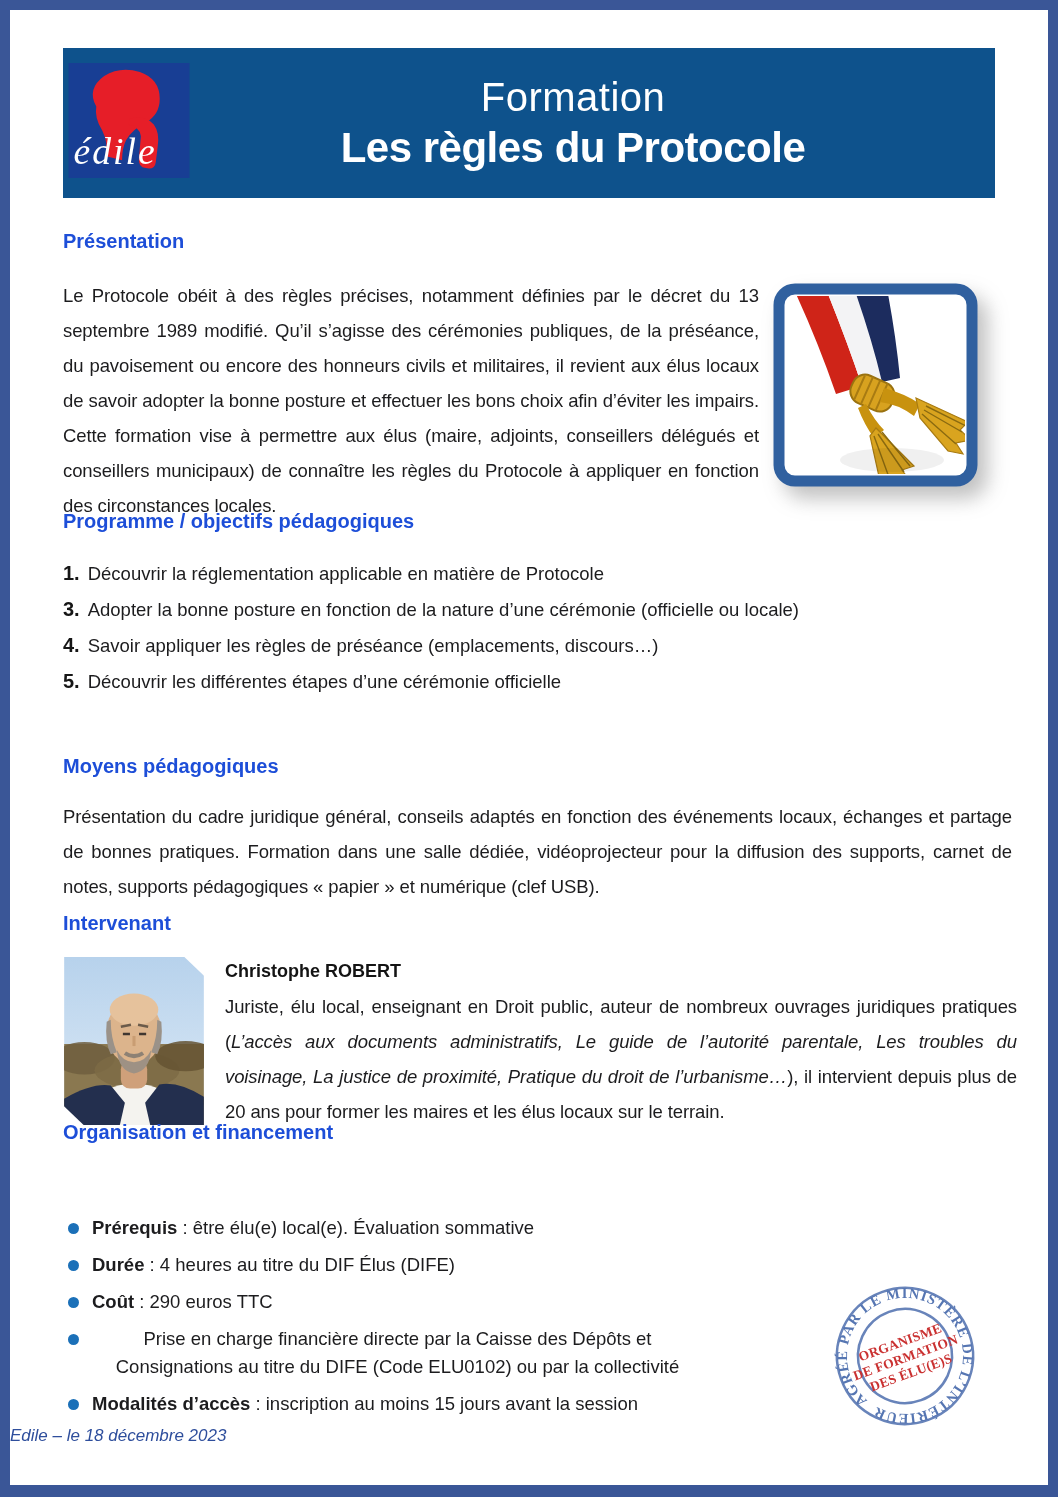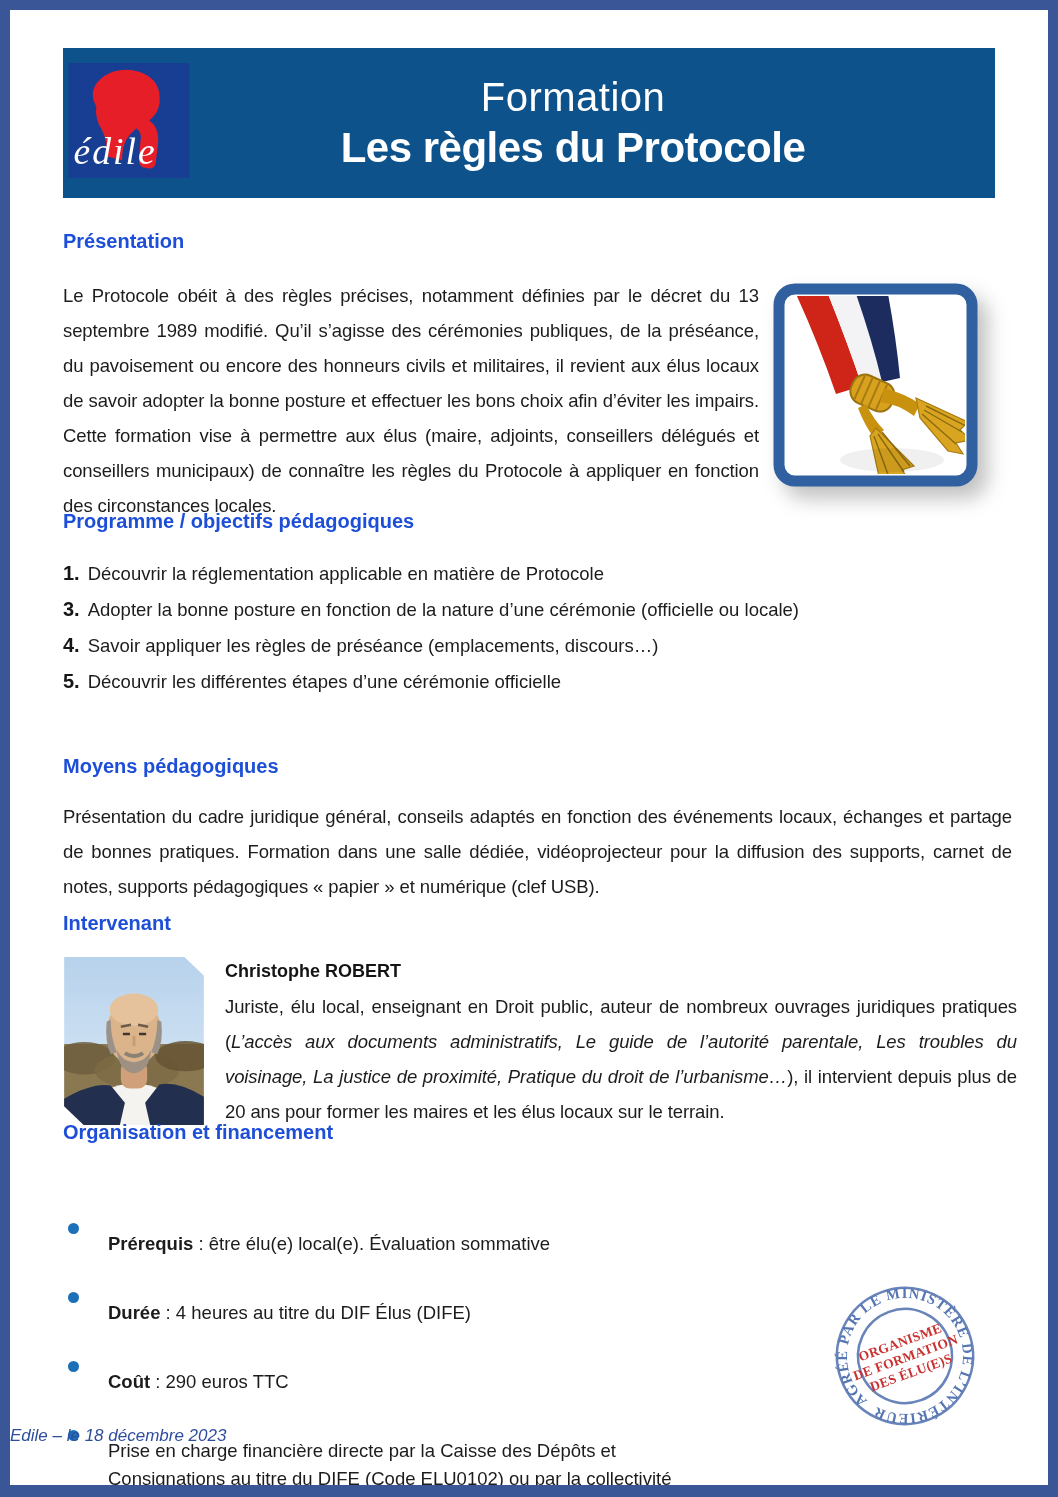--- a/index.html
+++ b/index.html
@@ -34,21 +34,21 @@
             clip-path:polygon(0 0, 79% 0, 100% 17%, 100% 100%, 21% 100%, 0 83%);
             filter:drop-shadow(5px 6px 6px rgba(60,60,60,.5));}
   .portrait svg{width:100%; height:100%; display:block;}
   .name{position:absolute; left:215px; top:951px; font-size:18px; font-weight:700; color:#141414;}
   .bio{left:215px; top:979px; width:792px;}
   .it{font-style:italic;}
   
   .org{position:absolute; left:53px; top:1204px; width:640px;}
   .org-item{display:flex; margin-bottom:9px;}
   .dot{flex:none; width:11px; height:11px; border-radius:50%; background:#1b70b8; margin:9px 13px 0 5px;}
-  .org-text{margin:16px; font-size:18.5px; line-height:28px; text-align:left;}
+  .org-text{margin:0; font-size:18.5px; line-height:28px; text-align:center;}
   .org-text b{font-weight:700;}
   
   .stamp{position:absolute; left:805px; top:1256px; width:180px; height:180px;
          transform:rotate(-20deg); opacity:.93;}
   .ring{font-family:"Liberation Serif", serif; font-weight:700; font-size:14.5px;
         fill:#4a6cad; letter-spacing:1px;}
   .cred{font-family:"Liberation Serif", serif; font-weight:700; font-size:13.5px;
         fill:#c62222; text-anchor:middle; letter-spacing:.3px;}
   
   .footer{position:absolute; left:0; right:0; top:1416px; 
@@ -161,20 +161,21 @@
     <div class="org-item">
         <span class="dot"></span>
         <p class="org-text"><b>Coût</b><span> : 290 euros TTC</span></p>
       </div>
     <div class="org-item">
         <span class="dot"></span>
         <p class="org-text"><b></b><span>Prise en charge financière directe par la Caisse des Dépôts et Consignations au titre du DIFE (Code ELU0102) ou par la collectivité</span></p>
       </div>
     <div class="org-item">
         <span class="dot"></span>
+        <p class="org-text"><b>Modalités d’accès</b><span> : inscription au moins 15 jours avant la session</span></p>
       </div>
   </div>
 
   <div class="stamp">
     <svg viewBox="0 0 180 180" width="180" height="180" aria-hidden="true">
       <circle cx="90" cy="90" r="68" fill="none" stroke="#4a6cad" stroke-width="2.5" opacity=".9"></circle>
       <circle cx="90" cy="90" r="47" fill="none" stroke="#4a6cad" stroke-width="2.5" opacity=".9"></circle>
       <path id="ringPath" d="M 39.8 119 A 58 58 0 1 1 140.2 119 A 58 58 0 0 1 39.8 119" fill="none"></path>
       <text class="ring"><textPath href="#ringPath">AGRÉÉ PAR LE MINISTÈRE DE L’INTÉRIEUR</textPath></text>
       <text class="cred" x="90" y="80">ORGANISME</text>

